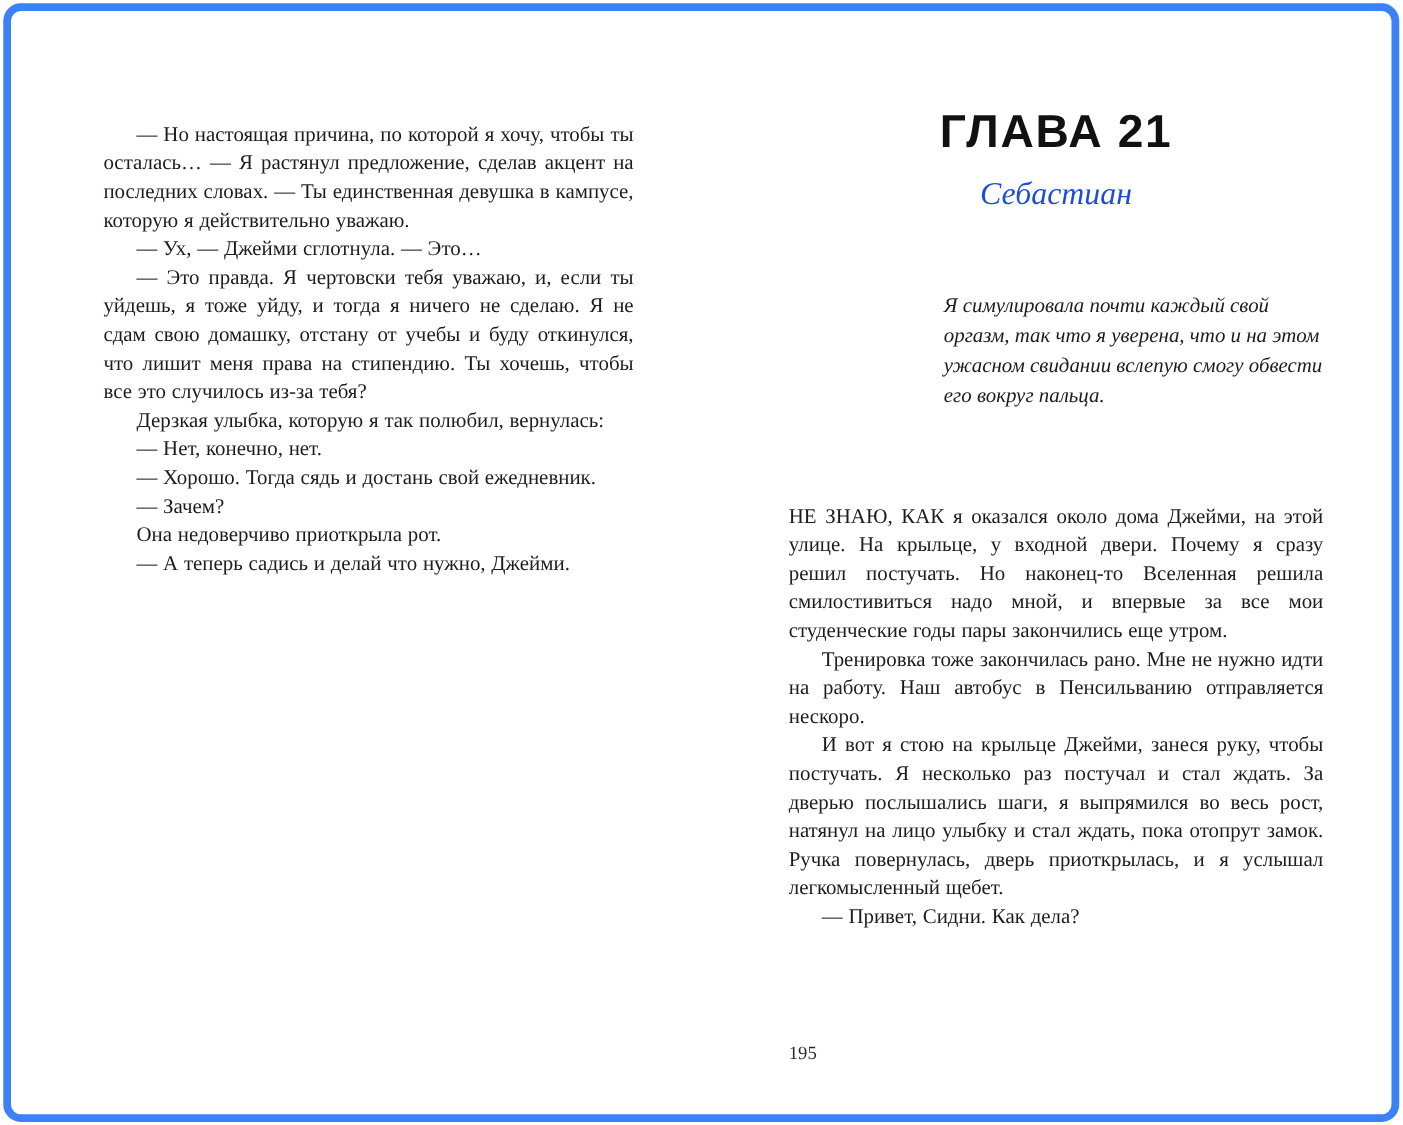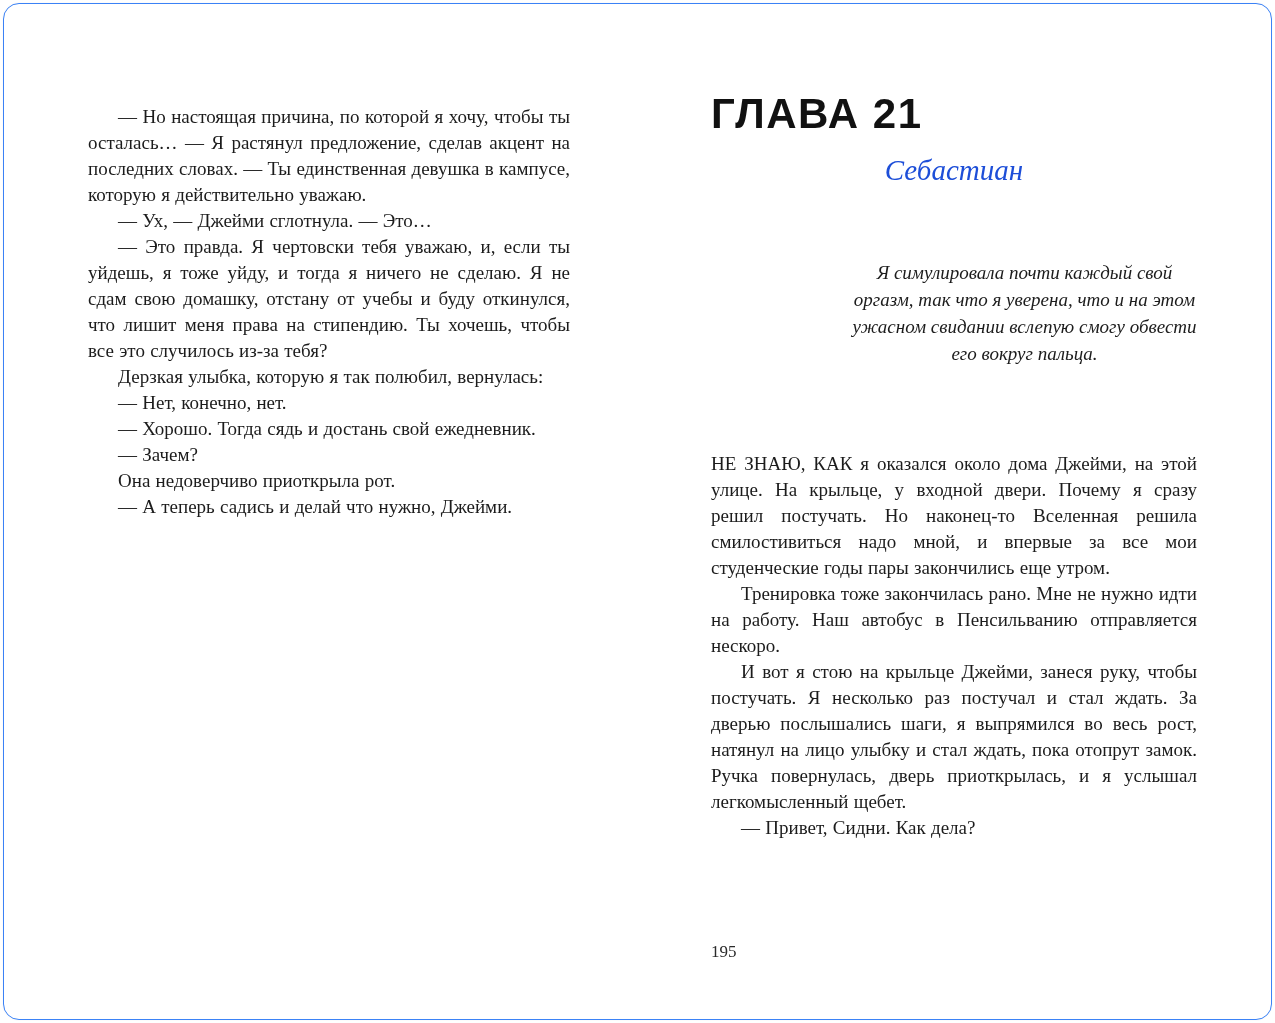--- a/index.html
+++ b/index.html
@@ -8,21 +8,21 @@
     background: #ffffff;
     font-family: "Liberation Serif", "DejaVu Serif", serif;
     color: #1c1c1c;
     overflow: hidden;
   }
   .spread {
     position: absolute;
     left: 3px; top: 3px;
     width: 1269px; height: 1017px;
     background: #ffffff;
-    border: 1px solid #3b82f6;
+    border: 7px solid #3b82f6;
     border-radius: 16px;
     box-shadow: 0 0 2px rgba(0,0,0,0.06);
   }
   .left-col {
     position: absolute;
     left: 84px; top: 100px;
     width: 482px;
   }
   .right-col {
     position: absolute;
@@ -37,39 +37,39 @@
     hyphens: auto;
     -webkit-hyphens: auto;
     word-spacing: 0.5px;
   }
   .para.no-indent { text-indent: 0; }
   .chapter-title {
     font-family: "Liberation Sans", "DejaVu Sans", sans-serif;
     font-weight: 900;
     font-size: 42px;
     letter-spacing: 1.5px;
-    text-align: left;
+    text-align: center;
     color: #111111;
   }
   .chapter-subtitle {
     font-family: "Liberation Serif", "DejaVu Serif", serif;
     font-style: italic;
     font-size: 29px;
     text-align: center;
     margin-top: 16px;
     color: #1d4ed8;
   }
   .epigraph {
     margin-top: 72px;
     margin-left: auto;
     width: 345px;
     font-style: italic;
     font-size: 19px;
     line-height: 27px;
-    text-align: center;
+    text-align: left;
     color: #1c1c1c;
   }
   .right-body {
     margin-top: 84px;
   }
   .page-number {
     position: absolute;
     left: 707px; top: 938px;
     width: 486px;
     font-size: 17px;

